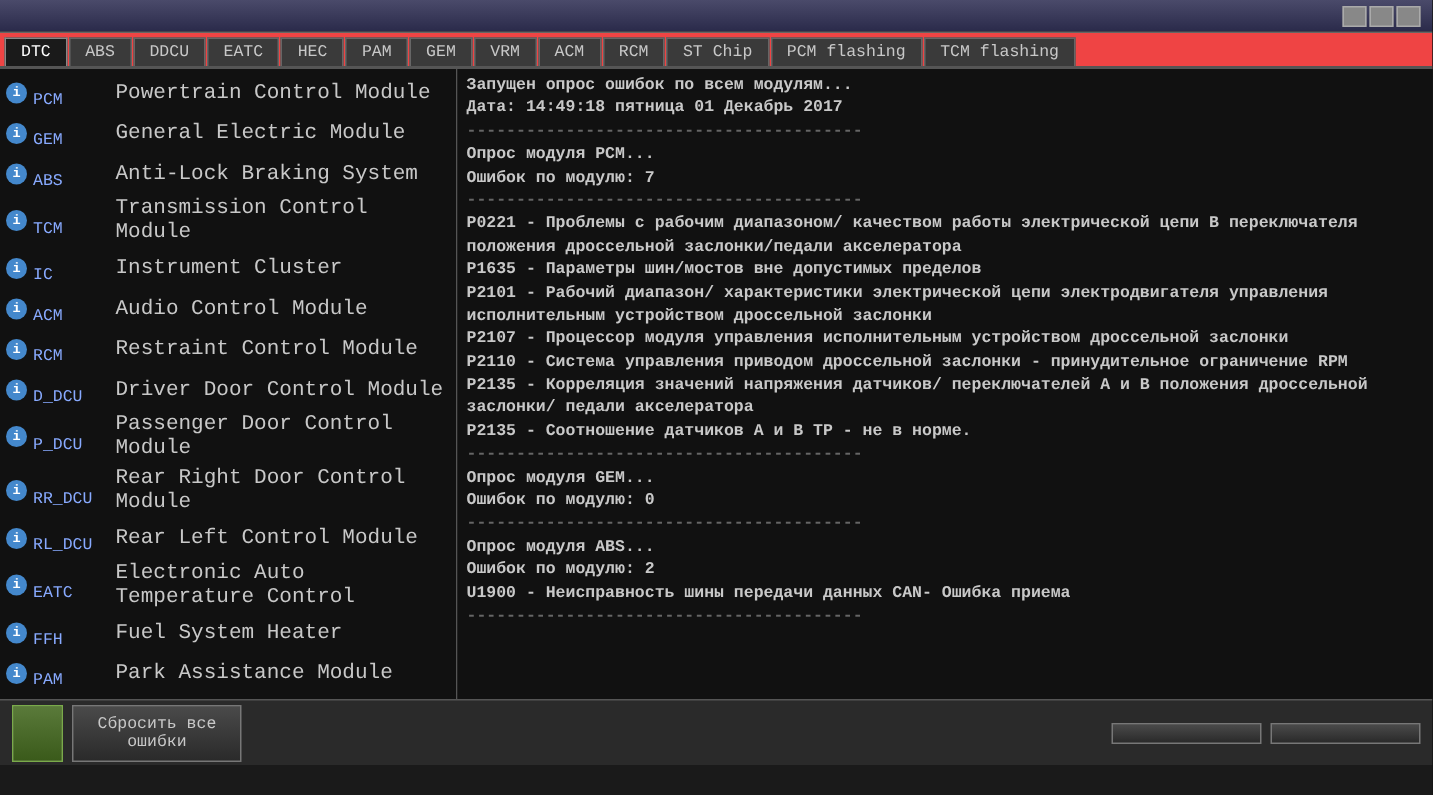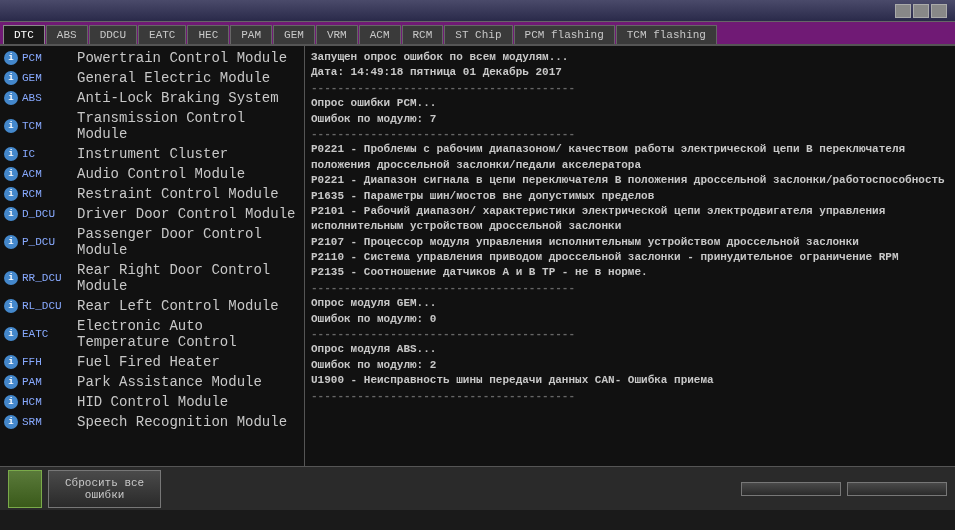--- a/index.html
+++ b/index.html
@@ -31,21 +31,21 @@
       background: #888;
       border: 1px solid #aaa;
       color: #000;
       font-size: 9px;
       cursor: pointer;
       display: flex;
       align-items: center;
       justify-content: center;
     }
     .tab-bar {
-      background: #701a75;
+      background: #ef4444;
       display: flex;
       padding: 3px 3px 0 3px;
       border-bottom: 2px solid #555;
       gap: 1px;
       align-items: flex-end;
     }
     .tab {
       padding: 3px 10px;
       background: #3a3a3a;
       border: 1px solid #666;
@@ -89,20 +89,21 @@
       align-items: center;
       justify-content: center;
       margin-right: 4px;
       flex-shrink: 0;
       font-weight: bold;
     }
     .module-code {
       color: #88aaff;
       min-width: 55px;
       font-size: 11px;
+      margin-top: 11px;
     }
     .module-name {
       color: #c8c8c8;
       font-size: 14px;
     }
     .log-panel {
       flex: 1;
       background: #111;
       overflow-y: auto;
       padding: 4px 6px;
@@ -252,21 +253,21 @@
         <span class="module-name">Rear Left Control Module</span>
       </div>
       <div class="module-item">
         <div class="info-icon">i</div>
         <span class="module-code">EATC</span>
         <span class="module-name">Electronic Auto Temperature Control</span>
       </div>
       <div class="module-item">
         <div class="info-icon">i</div>
         <span class="module-code">FFH</span>
-        <span class="module-name">Fuel Fired Heater</span>
+        <span class="module-name">Fuel System Heater</span>
       </div>
       <div class="module-item">
         <div class="info-icon">i</div>
         <span class="module-code">PAM</span>
         <span class="module-name">Park Assistance Module</span>
       </div>
       <div class="module-item">
         <div class="info-icon">i</div>
         <span class="module-code">HCM</span>
         <span class="module-name">HID Control Module</span>
@@ -274,37 +275,37 @@
       <div class="module-item">
         <div class="info-icon">i</div>
         <span class="module-code">SRM</span>
         <span class="module-name">Speech Recognition Module</span>
       </div>
     </div>
   <div class="log-panel">
   <div class="log-line">Запущен опрос ошибок по всем модулям...</div>
       <div class="log-line">Дата: 14:49:18 пятница 01 Декабрь 2017</div>
       <div class="log-line log-separator">----------------------------------------</div>
-      <div class="log-line">Опрос ошибки PCM...</div>
+      <div class="log-line">Опрос модуля PCM...</div>
       <div class="log-line">Ошибок по модулю: 7</div>
       <div class="log-line log-separator">----------------------------------------</div>
       <div class="log-line">P0221 - Проблемы с рабочим диапазоном/ качеством работы электрической цепи В переключателя положения дроссельной заслонки/педали акселератора</div>
       <div class="log-line"></div>
-      <div class="log-line">P0221 - Диапазон сигнала в цепи переключателя В положения дроссельной заслонки/работоспособность</div>
       <div class="log-line"></div>
       <div class="log-line"></div>
       <div class="log-line">P1635 - Параметры шин/мостов вне допустимых пределов</div>
       <div class="log-line"></div>
       <div class="log-line">P2101 - Рабочий диапазон/ характеристики электрической цепи электродвигателя управления исполнительным устройством дроссельной заслонки</div>
       <div class="log-line"></div>
       <div class="log-line"></div>
       <div class="log-line">P2107 - Процессор модуля управления исполнительным устройством дроссельной заслонки</div>
       <div class="log-line"></div>
       <div class="log-line">P2110 - Система управления приводом дроссельной заслонки - принудительное ограничение RPM</div>
       <div class="log-line"></div>
+      <div class="log-line">P2135 - Корреляция значений напряжения датчиков/ переключателей А и В положения дроссельной заслонки/ педали акселератора</div>
       <div class="log-line"></div>
       <div class="log-line">P2135 - Соотношение датчиков А и В TP - не в норме.</div>
       <div class="log-line log-separator">----------------------------------------</div>
       <div class="log-line">Опрос модуля GEM...</div>
       <div class="log-line">Ошибок по модулю: 0</div>
       <div class="log-line log-separator">----------------------------------------</div>
       <div class="log-line">Опрос модуля ABS...</div>
       <div class="log-line">Ошибок по модулю: 2</div>
       <div class="log-line"></div>
       <div class="log-line">U1900 - Неисправность шины передачи данных CAN- Ошибка приема</div>

